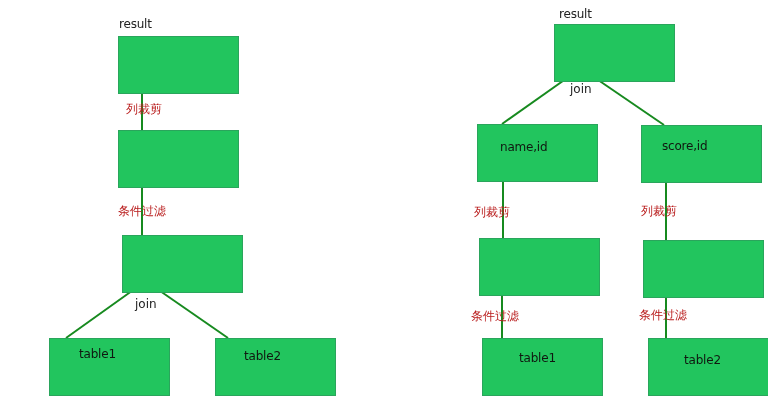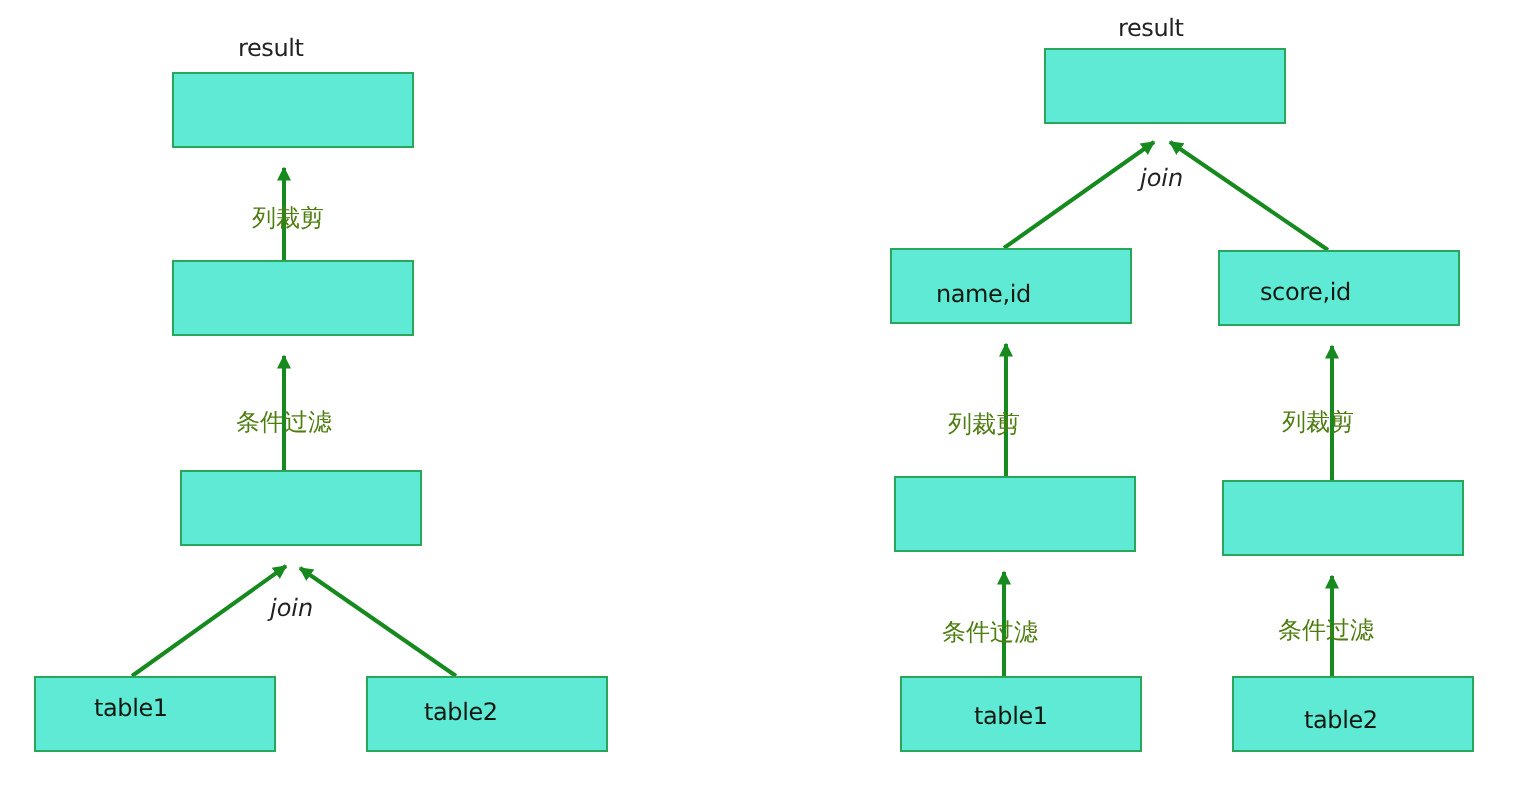--- a/index.html
+++ b/index.html
@@ -23,50 +23,50 @@
     svg.edges {
       position: absolute;
       left: 0; top: 0;
       width: 768px;
       height: 406px;
       pointer-events: none;
     }
     .node {
       position: absolute;
       width: 121px;
-      height: 38px;
-      background: #5eead4;
+      height: 58px;
+      background: #22c55e;
       border: 1px solid #2aa55c;
       box-sizing: border-box;
       cursor: pointer;
+      margin-left: 32px;
     }
     .node-label {
       position: absolute;
       font-size: 12px;
       color: #101810;
       white-space: nowrap;
       letter-spacing: -0.2px;
     }
     .caption {
       position: absolute;
       font-size: 12px;
       color: #222222;
       white-space: nowrap;
       letter-spacing: -0.2px;
     }
     .edge-label {
       position: absolute;
       font-size: 12px;
-      color: #4d7c0f;
+      color: #b91c1c;
       white-space: nowrap;
       background: rgba(255,255,255,0);
     }
     .edge-label.join {
       color: #222222;
-      font-style: italic;
     }
   </style>
 </head>
 <body>
 
 <div id="diagram-root">
 
   <svg class="edges" viewBox="0 0 768 406">
     <defs>
       <marker id="arrow" viewBox="0 0 10 10" refX="9" refY="5" markerWidth="7" markerHeight="9" orient="auto-start-reverse" markerUnits="userSpaceOnUse">

